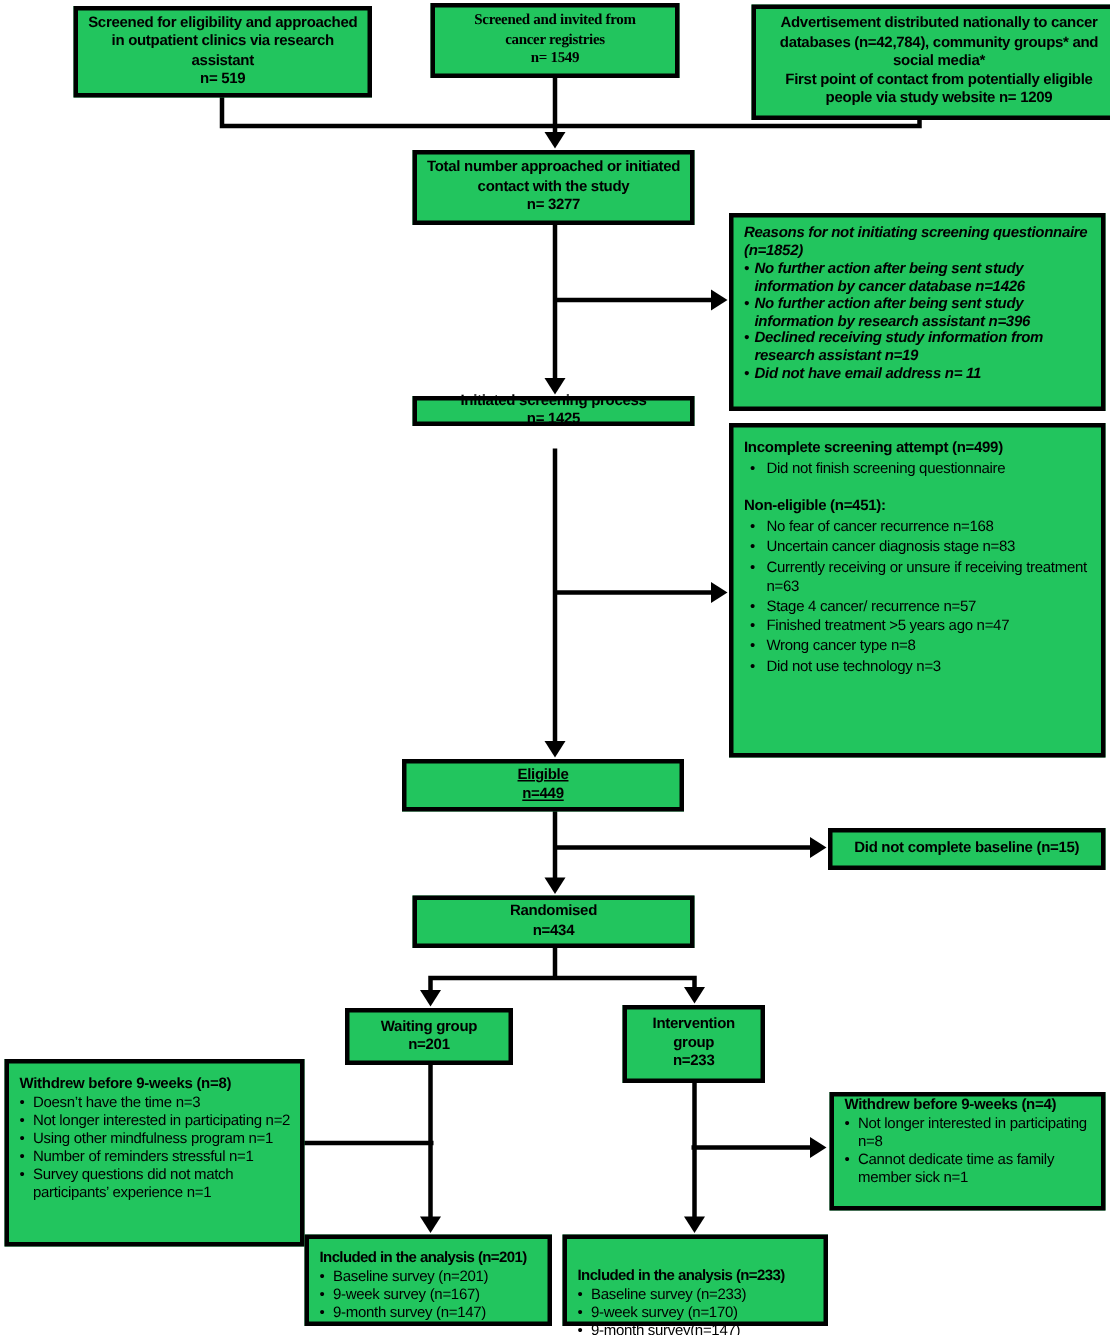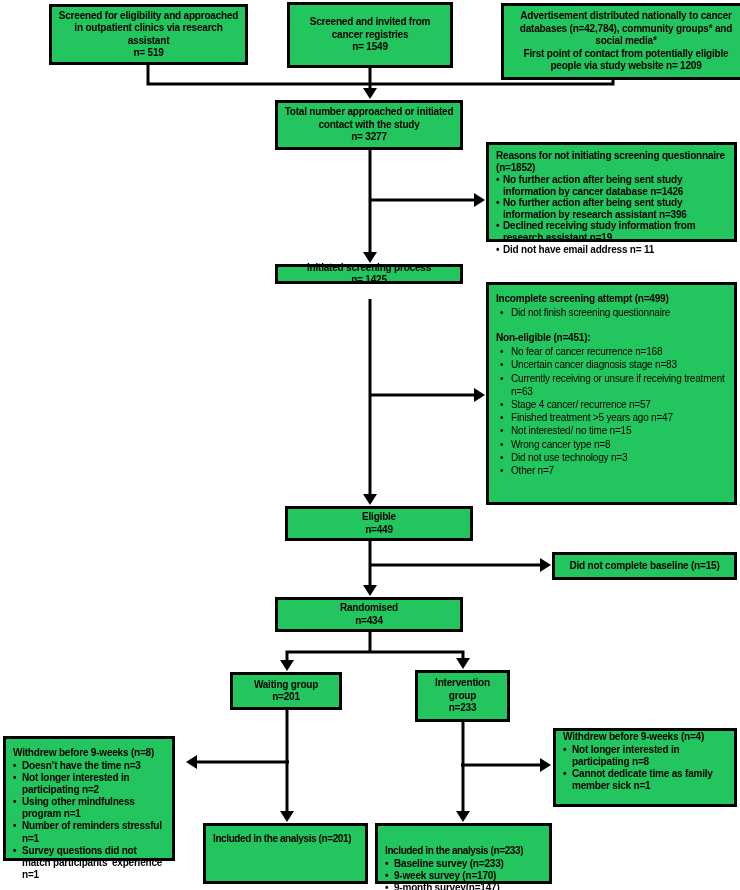--- a/index.html
+++ b/index.html
@@ -8,21 +8,21 @@
   .arrows { position:absolute; left:0; top:0; z-index:0; }
   .box { position:absolute; border:3px solid #000; box-sizing:border-box; background:#22c55e; z-index:1; }
   .cbox { display:flex; align-items:center; justify-content:center; text-align:center;
           white-space:pre-line; font-weight:bold; font-size:10px; line-height:1.25; padding:2px 3px; }
   .sbox { font-size:10px; padding:5px 6px 4px 7px; }
   .sbox .title { font-weight:bold; line-height:1.15; margin:0 0 1px 0; }
   ul { margin:0; padding:0; list-style:none; }
   li { position:relative; }
   .tight li { padding-left:7px; line-height:1.16; font-weight:bold; }
   .tight li::before { content:"\2022"; position:absolute; left:0; }
-  .mid li { padding-left:9px; line-height:1.22; font-weight:bold; }
+  .mid li { padding-left:9px; line-height:1.22; font-weight:normal; }
   .mid li::before { content:"\2022"; position:absolute; left:0; }
   .loose li { padding-left:15px; line-height:1.32; font-weight:normal; }
   .loose li::before { content:"\2022"; position:absolute; left:4px; }
   .section { margin-bottom:12px; }
   .section:last-child { margin-bottom:0; }
   .section .title { line-height:1.3; }
   .nowrap { white-space:nowrap; letter-spacing:-0.4px; }
 </style>
 </head>
 <body>
@@ -59,31 +59,31 @@
       <polygon points="280,811 294,811 287,822"></polygon>
       <polygon points="456,811 470,811 463,822"></polygon>
       <polygon points="197,755 197,769 186,762"></polygon>
       <polygon points="540,758 540,772 551,765"></polygon>
     </g>
   </svg>
 
   <div class="box cbox" style="left:49px; top:4px; width:199px; height:61px;">Screened for eligibility and approached in outpatient clinics via research assistant
 n= 519</div>
 
-  <div class="box cbox" style="left:287px; top:2px; width:166px; height:66px;">Screened and invited from
+  <div class="box cbox" style="left:287px; top:2px; width:166px; height:50px;font-family:Liberation Serif, serif;">Screened and invited from
 cancer registries
 n= 1549</div>
 
   <div class="box cbox" style="left:501px; top:3px; width:250px; height:77px;">Advertisement distributed nationally to cancer databases (n=42,784), community groups* and social media*
 First point of contact from potentially eligible people via study website n= 1209</div>
 
   <div class="box cbox" style="left:275px; top:100px; width:188px; height:50px;">Total number approached or initiated contact with the study
 n= 3277</div>
 
-  <div class="box sbox" style="left:486px; top:142px; width:251px; height:100px;">
+  <div class="box sbox" style="left:486px; top:142px; width:251px; height:132px;font-style:italic;">
     <div class="title">Reasons for not initiating screening questionnaire (n=1852)</div>
     <ul class="tight">
       <li>No further action after being sent study information by cancer database n=1426</li>
       <li>No further action after being sent study information by research assistant n=396</li>
       <li>Declined receiving study information from research assistant n=19</li>
       <li>Did not have email address n= 11</li>
     </ul>
   </div>
 
   <div class="box cbox" style="left:275px; top:264px; width:188px; height:20px;">Initiated screening process
@@ -97,63 +97,66 @@
       </ul>
     </div>
     <div class="section">
       <div class="title">Non-eligible (n=451):</div>
       <ul class="loose">
         <li>No fear of cancer recurrence n=168</li>
         <li>Uncertain cancer diagnosis stage n=83</li>
         <li>Currently receiving or unsure if receiving treatment n=63</li>
         <li>Stage 4 cancer/ recurrence n=57</li>
         <li>Finished treatment &gt;5 years ago n=47</li>
-        <li>Not interested/ no time n=15</li>
         <li>Wrong cancer type n=8</li>
         <li>Did not use technology n=3</li>
-        <li>Other n=7</li>
       </ul>
     </div>
   </div>
 
-  <div class="box cbox" style="left:285px; top:506px; width:188px; height:35px;">Eligible
+  <div class="box cbox" style="left:268px; top:506px; width:188px; height:35px;text-decoration:underline;">Eligible
 n=449</div>
 
   <div class="box cbox" style="left:552px; top:552px; width:185px; height:28px;">Did not complete baseline (n=15)</div>
 
   <div class="box cbox" style="left:275px; top:597px; width:188px; height:35px;">Randomised
 n=434</div>
 
   <div class="box cbox" style="left:230px; top:672px; width:112px; height:38px;">Waiting group
 n=201</div>
 
   <div class="box cbox" style="left:415px; top:670px; width:95px; height:52px;">Intervention group
 n=233</div>
 
-  <div class="box sbox" style="left:3px; top:736px; width:172px; height:125px; padding-top:8px;">
+  <div class="box sbox" style="left:3px; top:706px; width:200px; height:125px; padding-top:8px;">
     <div class="title">Withdrew before 9-weeks (n=8)</div>
     <ul class="mid">
       <li>Doesn’t have the time n=3</li>
       <li>Not longer interested in participating n=2</li>
       <li>Using other mindfulness program n=1</li>
       <li>Number of reminders stressful n=1</li>
       <li>Survey questions did not match participants’ experience n=1</li>
     </ul>
   </div>
 
   <div class="box sbox" style="left:553px; top:728px; width:184px; height:79px; padding-top:0;">
     <div class="title">Withdrew before 9-weeks (n=4)</div>
     <ul class="mid">
       <li>Not longer interested in participating n=8</li>
       <li>Cannot dedicate time as family member sick n=1</li>
     </ul>
   </div>
 
   <div class="box sbox" style="left:203px; top:823px; width:165px; height:61px; padding-top:7px;">
     <div class="title nowrap">Included in the analysis (n=201)</div>
+    <ul class="mid">
+      <li>Baseline survey (n=201)</li>
+      <li>9-week survey (n=167)</li>
+      <li>9-month survey (n=147)</li>
+    </ul>
   </div>
 
   <div class="box sbox" style="left:375px; top:823px; width:177px; height:61px; padding-top:19px;">
     <div class="title nowrap">Included in the analysis (n=233)</div>
     <ul class="mid">
       <li>Baseline survey (n=233)</li>
       <li>9-week survey (n=170)</li>
       <li>9-month survey(n=147)</li>
     </ul>
   </div>

